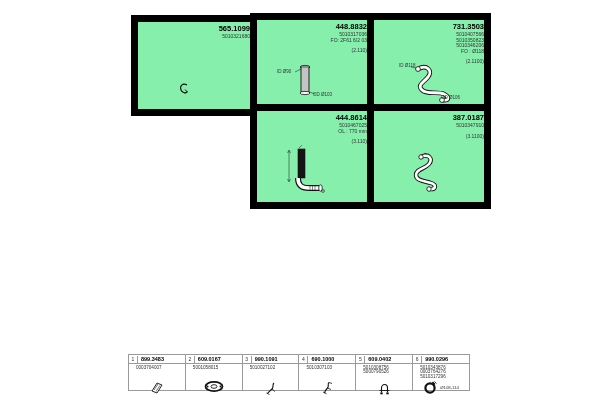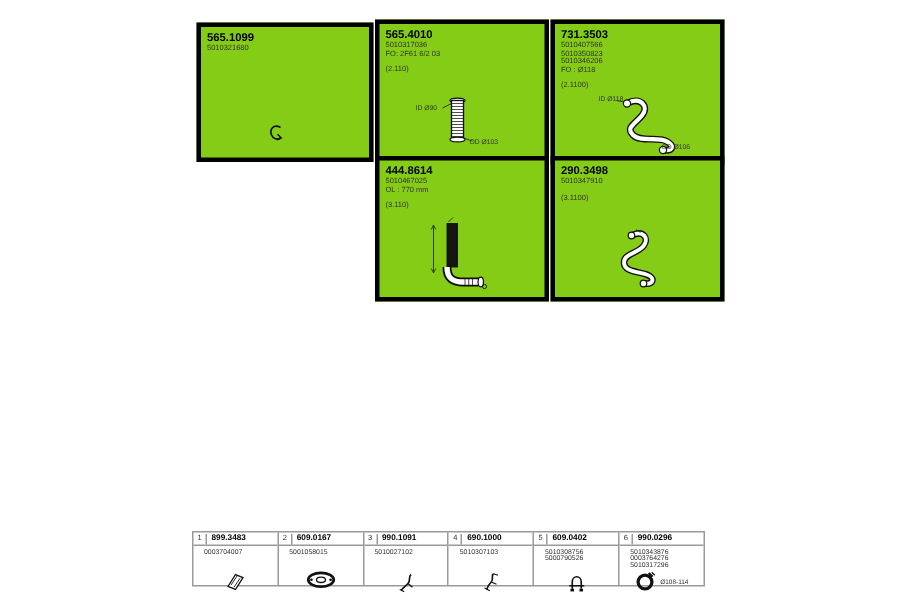--- a/index.html
+++ b/index.html
@@ -1,21 +1,21 @@
 <!DOCTYPE html>
 <html><head>
 <meta charset="utf-8">
 <style>
   html,body{margin:0;padding:0;}
   body{
     width:600px;height:400px;background:#ffffff;position:relative;
     font-family:"Liberation Sans","DejaVu Sans",sans-serif;color:#111;
     overflow:hidden;
   }
-  .box{position:absolute;border:3px solid #000000;background:#84cc16;}
+  .box{position:absolute;border:7px solid #000000;background:#86efac;text-align:right;}
   .box .title{font-weight:bold;font-size:7.5px;line-height:8px;margin:3px 0 1px 4px;color:#000;}
   .box .line{display:block;font-size:5px;line-height:5.6px;margin-left:4px;color:#333;}
   .box .line.gap{margin-top:5px;}
   .draw{position:absolute;}
   .tinylabel{position:absolute;font-size:4.5px;line-height:5px;color:#333;white-space:nowrap;}
 
   .ptable{position:absolute;left:128px;top:354px;width:342px;height:37px;
     border:1px solid #9a9a9a;display:flex;background:#fff;box-sizing:border-box;}
   .pcol{width:57px;box-sizing:border-box;border-right:1px solid #9a9a9a;display:flex;flex-direction:column;}
   .pcol:last-child{border-right:none;width:56px;}
@@ -34,21 +34,21 @@
 <div class="box" style="left:131px;top:15px;width:112px;height:87px;">
   <div class="title">565.1099</div>
   <span class="line">5010321680</span>
 </div>
 <svg class="draw" style="left:176px;top:81px;" width="16" height="16" viewBox="0 0 16 16">
   <path d="M11,4 C6.5,1.5 3.5,5 5,9 C6,11.5 9,12.5 11,11" fill="none" stroke="#111" stroke-width="1.1"></path>
   <path d="M9,8.5 l2.5,2.5 l-3,1.2" fill="none" stroke="#111" stroke-width="1"></path>
 </svg>
 
 <div class="box" style="left:250px;top:13px;width:110px;height:91px;">
-  <div class="title">565.4010</div>
+  <div class="title">448.8832</div>
   <span class="line">5010317036</span>
   <span class="line">FO: 2F61 6/2 03</span>
   <span class="line gap">(2.110)</span>
 </div>
 <svg class="draw" style="left:274px;top:60px;" width="80" height="42" viewBox="0 0 80 42">
   <ellipse cx="31" cy="7" rx="5" ry="1.6" fill="#fff" stroke="#111" stroke-width="0.8"></ellipse>
   <rect x="27" y="7" width="8" height="26" fill="#fff" stroke="#111" stroke-width="0.9"></rect>
   <path d="M27 9h8M27 11h8M27 13h8M27 15h8M27 17h8M27 19h8M27 21h8M27 23h8M27 25h8M27 27h8M27 29h8M27 31h8" stroke="#111" stroke-width="0.5"></path>
   <ellipse cx="31" cy="33" rx="5" ry="1.6" fill="#fff" stroke="#111" stroke-width="0.8"></ellipse>
   <line x1="21" y1="12" x2="27" y2="9" stroke="#111" stroke-width="0.5"></line>
@@ -87,21 +87,21 @@
   <line x1="17" y1="6" x2="20" y2="3" stroke="#111" stroke-width="0.5"></line>
   <rect x="16" y="7" width="7" height="29" fill="#141414" stroke="#111" stroke-width="0.6"></rect>
   <path d="M16,36 C16,43 19,46 27,46 L37,46" fill="none" stroke="#111" stroke-width="6" stroke-linecap="butt"></path>
   <path d="M16,36 C16,43 19,46 27,46 L37,46" fill="none" stroke="#fff" stroke-width="3.6"></path>
   <path d="M28 43.4v5.4M30.5 43.4v5.4M33 43.4v5.4" stroke="#111" stroke-width="0.5"></path>
   <ellipse cx="38.5" cy="46" rx="1.8" ry="3.2" fill="#fff" stroke="#111" stroke-width="0.8"></ellipse>
   <circle cx="41" cy="49" r="1.4" fill="none" stroke="#111" stroke-width="0.6"></circle>
 </svg>
 
 <div class="box" style="left:367px;top:104px;width:110px;height:91px;">
-  <div class="title">290.3498</div>
+  <div class="title">387.0187</div>
   <span class="line">5010347910</span>
   <span class="line gap">(3.1100)</span>
 </div>
 <svg class="draw" style="left:402px;top:150px;" width="48" height="44" viewBox="0 0 48 44">
   <path d="M19,7 C27,3 31,9 27,14 C23,19 14,19 14,25 C14,31 23,31 29,33 C35,35 34,40 27,39" fill="none" stroke="#111" stroke-width="4.4" stroke-linecap="round"></path>
   <path d="M19,7 C27,3 31,9 27,14 C23,19 14,19 14,25 C14,31 23,31 29,33 C35,35 34,40 27,39" fill="none" stroke="#fff" stroke-width="2.6" stroke-linecap="round"></path>
   <circle cx="19" cy="7" r="2.2" fill="#fff" stroke="#111" stroke-width="0.8"></circle>
   <circle cx="27" cy="39" r="2.2" fill="#fff" stroke="#111" stroke-width="0.8"></circle>
   <line x1="22" y1="3" x2="25" y2="5" stroke="#111" stroke-width="0.5"></line>
 </svg>

